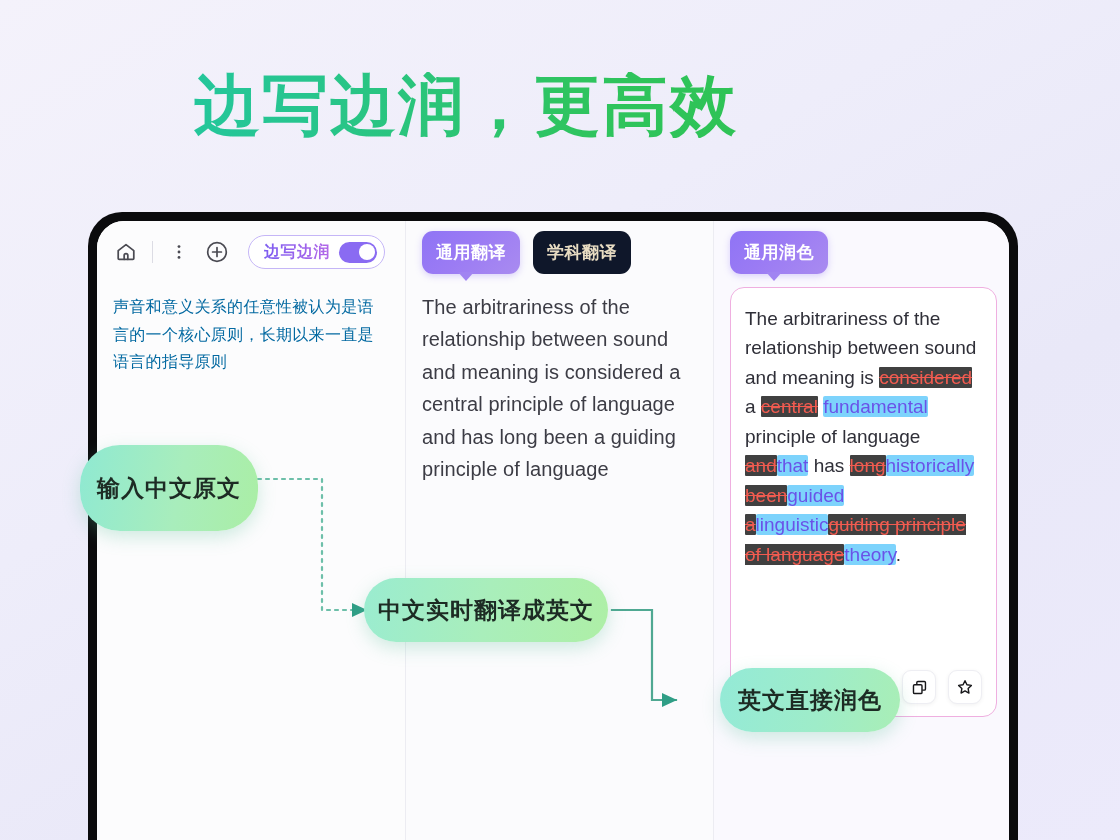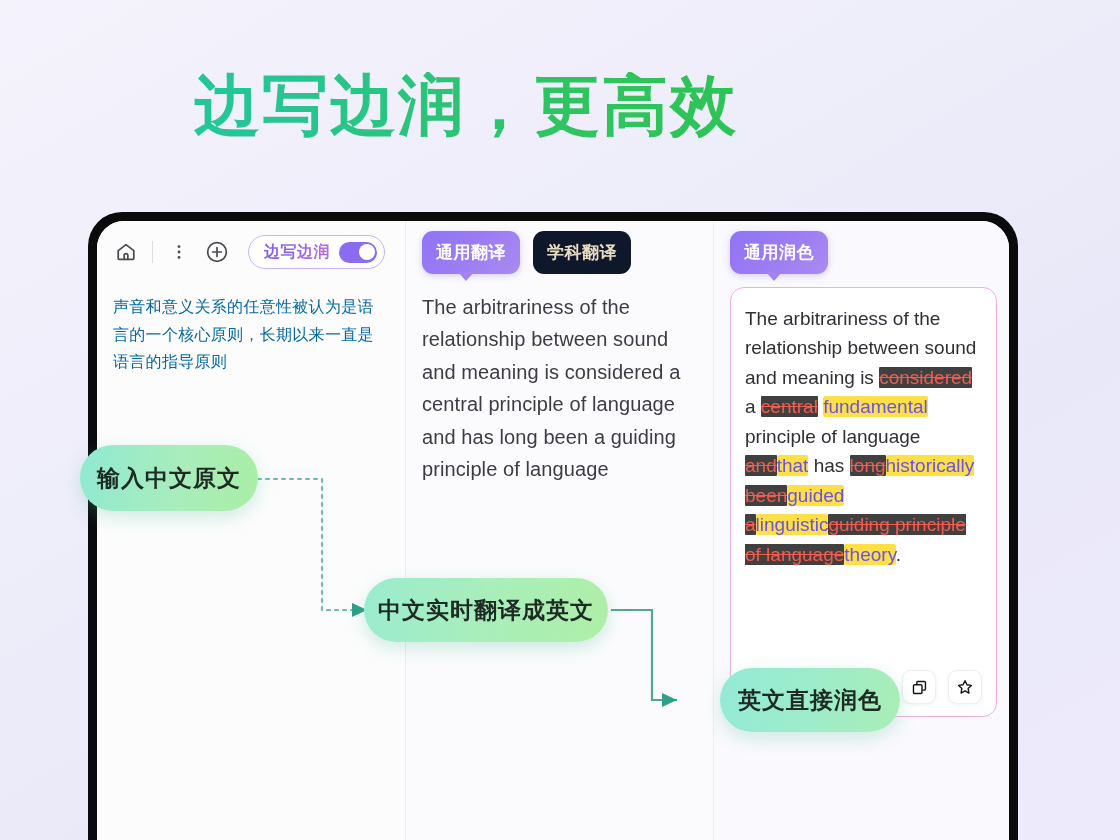--- a/index.html
+++ b/index.html
@@ -162,21 +162,21 @@
   }
   .del {
     color: #f15b50;
     text-decoration: line-through;
     text-decoration-color: #f15b50;
     background: #404040;
     border-radius: 1px;
   }
   .ins {
     color: #6a52e8;
-    background: #fde047;
+    background: #7dd3fc;
     border-radius: 2px;
   }
   .card-actions {
     display: flex; gap: 12px;
     justify-content: flex-end;
     padding-top: 10px;
   }
   .act-btn {
     width: 34px; height: 34px;
     border-radius: 9px;
@@ -194,21 +194,21 @@
     border-radius: 40px;
     font-size: 23px;
     font-weight: 700;
     color: #1d2b24;
     letter-spacing: 1px;
     box-shadow: 0 6px 18px rgba(90,190,150,.28);
     z-index: 40;
   }
   .bubble-1 {
     left: 80px; top: 445px;
-    width: 178px; height: 66px;
+    width: 178px; height: 86px;
     background: linear-gradient(100deg, #8fe9d2 0%, #a8edbc 55%, #aaeea5 100%);
   }
   .bubble-2 {
     left: 364px; top: 578px;
     width: 244px; height: 64px;
     background: linear-gradient(100deg, #9aecd0 0%, #a9eebb 50%, #aeefa6 100%);
   }
   .bubble-3 {
     left: 720px; top: 668px;
     width: 180px; height: 64px;

